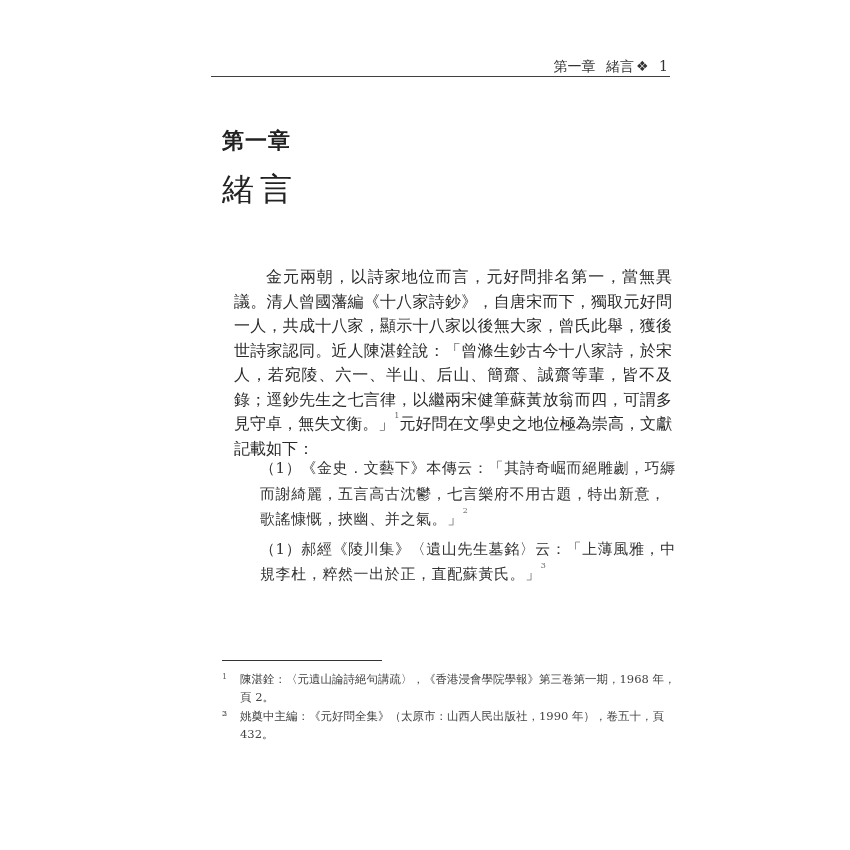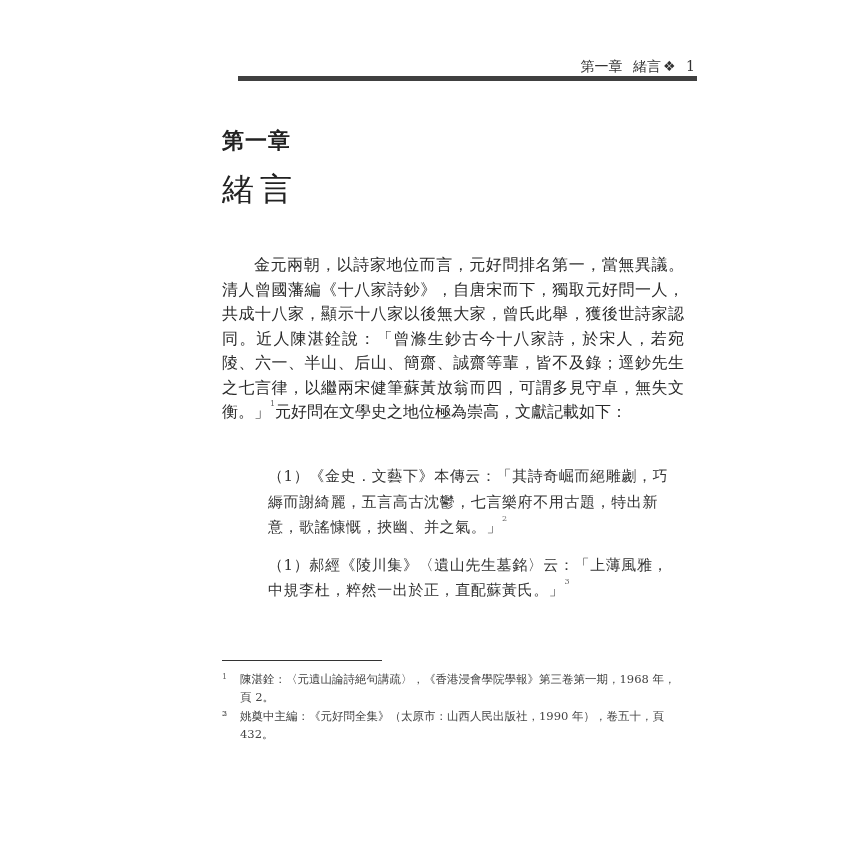--- a/index.html
+++ b/index.html
@@ -1,30 +1,30 @@
 <!DOCTYPE html>
 <html><head>
 <meta charset="utf-8">
 <style>
   html, body { margin:0; padding:0; background:#ffffff; }
   body { width:850px; height:850px; position:relative; overflow:hidden;
          font-family:"DejaVu Serif", "Liberation Serif", serif; color:#2a2a2a; }
-  .header { position:absolute; left:238px; top:58px; width:459px; height:18px;
-            border-bottom:5px solid #404040; }
+  .header { position:absolute; left:211px; top:58px; width:459px; height:18px;
+            border-bottom:1px solid #404040; }
   .header-text { position:absolute; right:2px; top:0; font-size:14px; line-height:16px; color:#333; white-space:nowrap; }
   .header-text span { margin-left:6px; }
   .chapter-num { position:absolute; left:222px; top:126px; font-family:"DejaVu Sans","Liberation Sans",sans-serif;
                  font-size:22px; font-weight:bold; letter-spacing:1px; color:#222; }
   .chapter-title { position:absolute; left:222px; top:168px; font-size:32px; letter-spacing:6px; color:#222; }
   .body { position:absolute; left:222px; top:253px; width:462px; font-size:16px; line-height:24.5px;
           text-align:justify; }
-  .para { margin:0; text-indent:2em; }
+  .para { margin:12px; text-indent:2em; }
   .quotes { position:absolute; left:256px; top:452px; width:428px; font-size:15px; line-height:25.5px;
             letter-spacing:0.6px; color:#333; }
-  .quote { margin:12px; }
+  .quote { margin:4px; }
   sup { font-size:8px; vertical-align:top; line-height:8px; color:#666; }
   .fn-rule { position:absolute; left:222px; top:660px; width:160px; border-top:1px solid #333; }
   .footnotes { position:absolute; left:222px; top:670px; width:462px; font-size:11.5px; line-height:18px; color:#444; }
   .fn { position:relative; padding-left:18px; margin:0 0 1px 0; }
   .fn-num { position:absolute; left:0; top:-2px; font-size:8px; color:#666; }
 </style>
 </head>
 <body>
 
 <div class="header">

